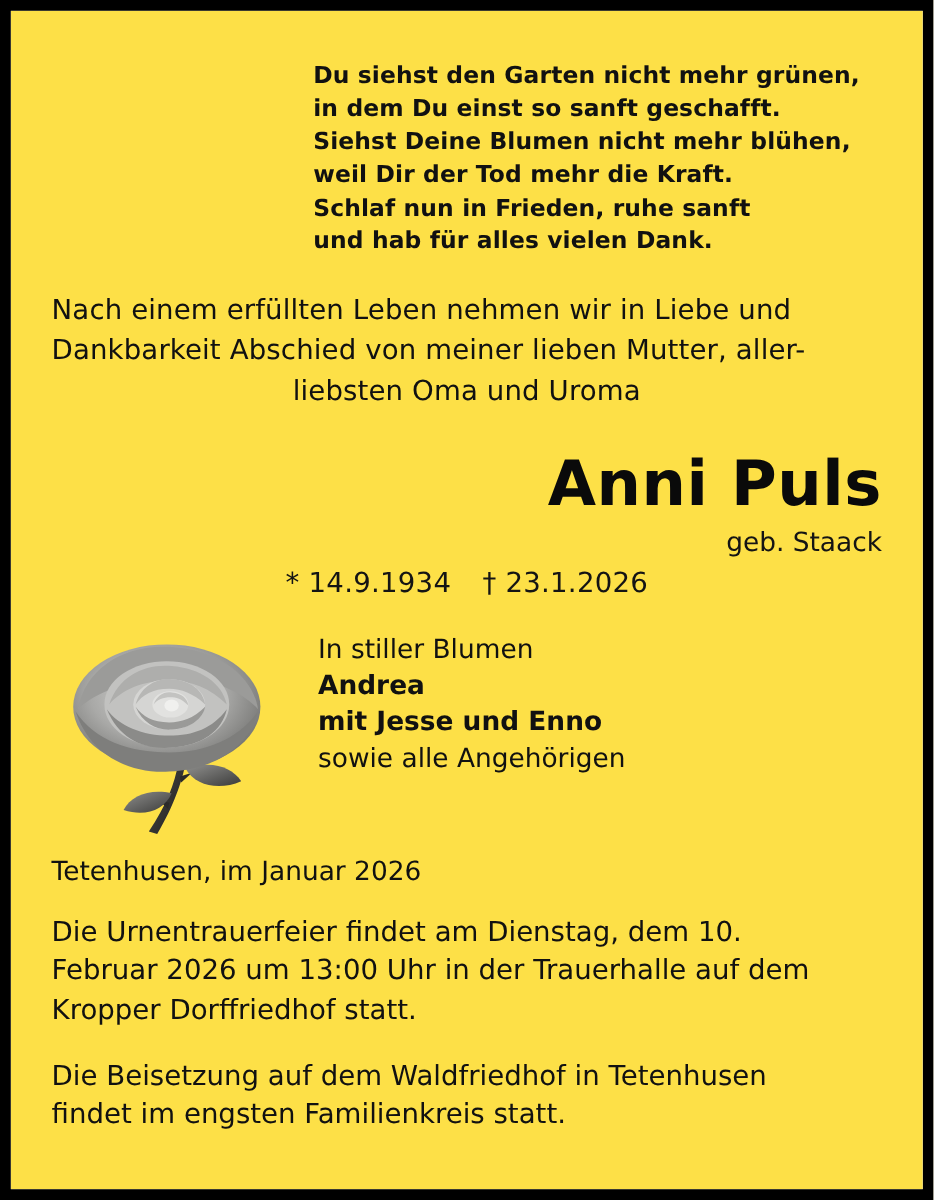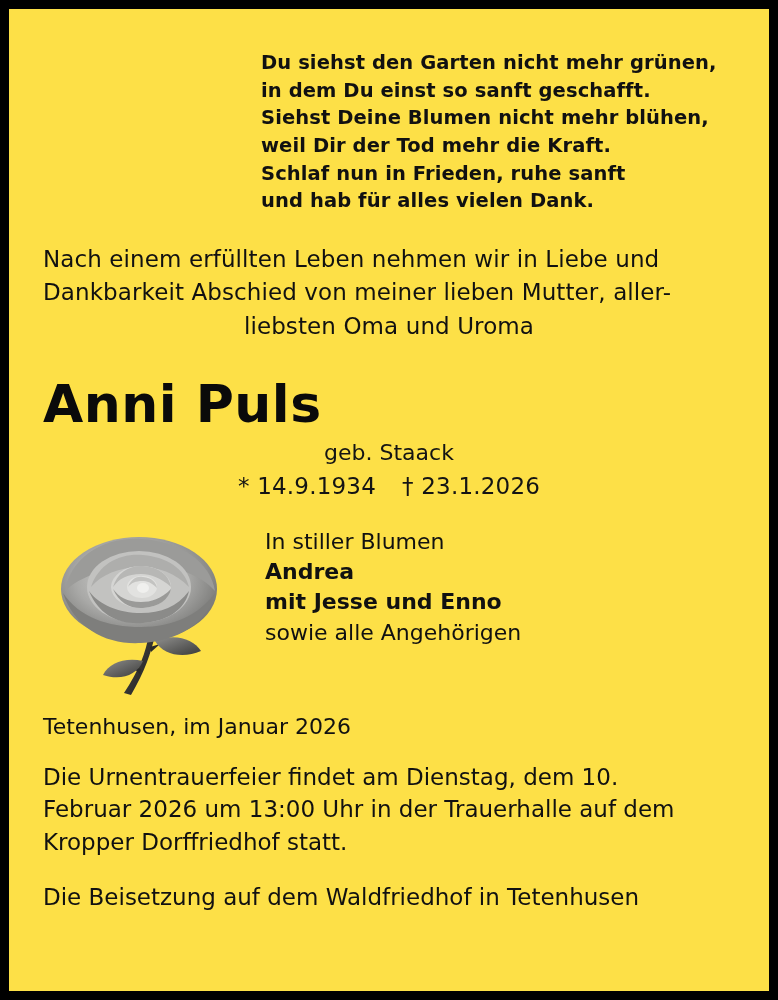--- a/index.html
+++ b/index.html
@@ -52,30 +52,30 @@
     text-justify: inter-word;
     letter-spacing: 0.1px;
   }
   .intro .last {
     text-align: center;
   }
 
   
   .name {
     margin: 34px 0 0 0;
-    text-align: left;
+    text-align: right;
     font-size: 52px;
     font-weight: bold;
     letter-spacing: 0.5px;
     color: #0a0a0a;
     line-height: 1.05;
   }
   .maiden {
     margin: 8px 0 0 0;
-    text-align: center;
+    text-align: right;
     font-size: 22px;
     color: #141414;
   }
   .dates {
     margin: 8px 0 0 0;
     text-align: center;
     font-size: 23px;
     color: #141414;
     letter-spacing: 0.2px;
   }
@@ -207,16 +207,17 @@
     <div class="place">Tetenhusen, im Januar 2026</div>
 
     <div class="para">
       <div>Die Urnentrauerfeier findet am Dienstag, dem 10.</div>
       <div>Februar 2026 um 13:00 Uhr in der Trauerhalle auf dem</div>
       <div class="last">Kropper Dorffriedhof statt.</div>
     </div>
 
     <div class="para">
       <div>Die Beisetzung auf dem Waldfriedhof in Tetenhusen</div>
+      <div class="last">findet im engsten Familienkreis statt.</div>
     </div>
 
   </div>
 </div>
 
 </body></html>

